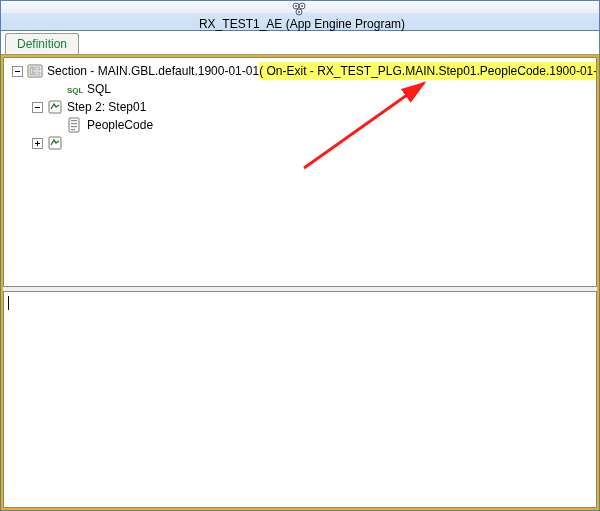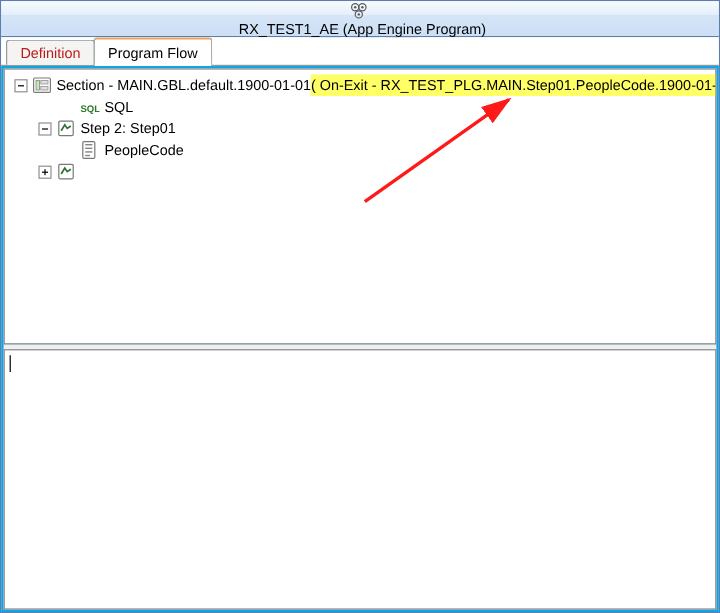--- a/index.html
+++ b/index.html
@@ -78,41 +78,41 @@
     background: #fff;
     border-bottom: 1px solid #919b9c;
     position: relative;
   }
   .tab {
     padding: 3px 11px;
     font-size: 12px;
     border: 1px solid #919b9c;
     border-bottom: none;
     background: #f5f4f2;
-    color: #b91c1c;
+    color: #15803d;
     margin-right: -1px;
     border-radius: 3px 3px 0 0;
     position: relative;
   }
   .tab.active {
     background: #fff;
     color: #000;
     z-index: 2;
     padding: 4px 11px;
     margin-bottom: -1px;
     border-top: 2px solid #e6a560;
   }
 
   
   .client {
     flex: 1 1 auto;
     display: flex;
     flex-direction: column;
     padding: 2px;
-    background: #0ea5e9;
+    background: #eab308;
     min-height: 0;
   }
   .pane {
     background: #fff;
     border: 1px solid #888;
     position: relative;
     overflow: hidden;
   }
   .pane.top {
     flex: 0 0 230px;
@@ -229,21 +229,20 @@
       <div class="win-btn close">
         <svg width="10" height="10" viewBox="0 0 10 10">
             <path d="M2 2 L8 8 M8 2 L2 8" stroke="#fff" stroke-width="1.8" stroke-linecap="round"></path>
           </svg>
       </div>
     </div>
   </div>
 
   <div class="tabrow">
     <div class="tab">Definition</div>
-    <div class="tab active">Program Flow</div>
   </div>
 
   <div class="client">
 
     <div class="pane top">
       <div class="tree">
         <ul>
           <li>
             <div class="row">
               <span class="tog"></span>

